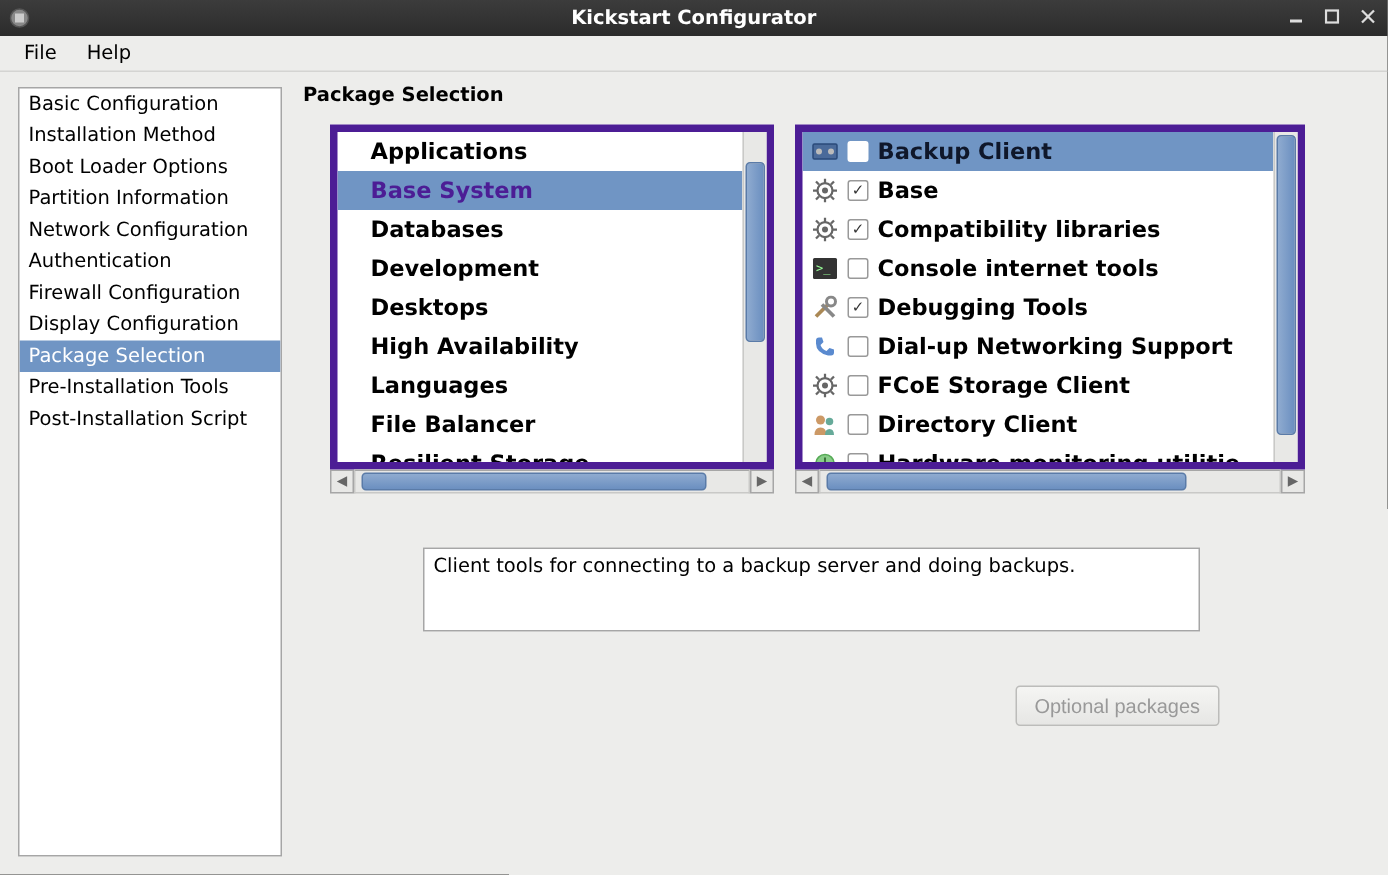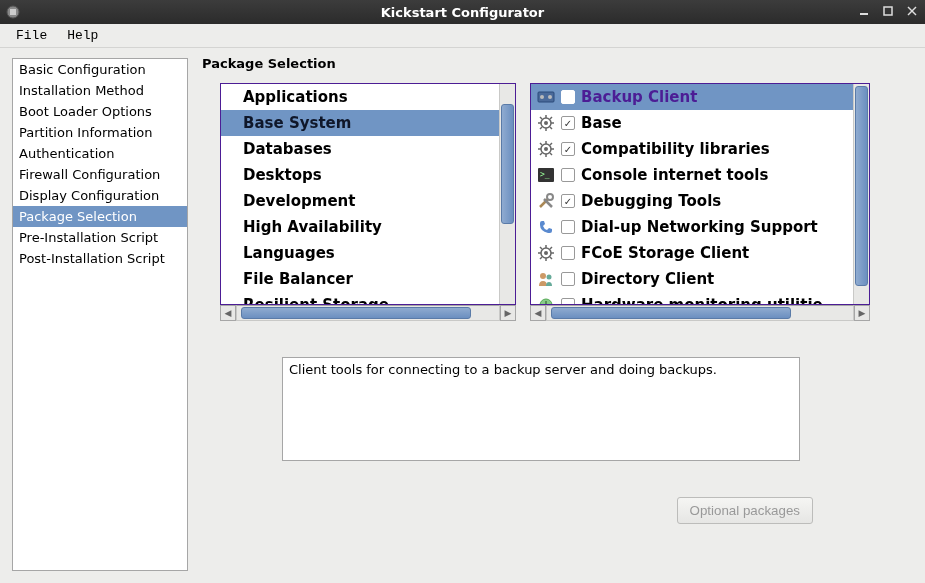--- a/index.html
+++ b/index.html
@@ -3,48 +3,48 @@
 <meta charset="utf-8">
 <style>
 * { margin: 0; padding: 0; box-sizing: border-box; }
 body { font-family: "DejaVu Sans", "Liberation Sans", sans-serif; font-size: 13px; background: #000; width: 925px; height: 583px; overflow: hidden; }
 .titlebar { background: linear-gradient(#3c3c3c, #2b2b2b); color: #fff; height: 24px; display: flex; align-items: center; position: relative; }
 .titlebar-icon { width: 18px; height: 18px; margin-left: 4px; display: flex; align-items: center; justify-content: center; }
 .titlebar-text { position: absolute; left: 0; right: 0; text-align: center; font-weight: bold; font-size: 13px; pointer-events: none; }
 .win-controls { position: absolute; right: 4px; top: 3px; display: flex; gap: 6px; }
 .win-btn { width: 18px; height: 16px; cursor: pointer; color: #ddd; display: flex; align-items: center; justify-content: center; }
 .menubar { background: #ededeb; height: 24px; display: flex; align-items: center; padding: 0 6px; border-bottom: 1px solid #d4d4d2; }
-.menu-item { padding: 3px 10px; cursor: pointer; font-family: Liberation Mono, monospace; }
+.menu-item { padding: 3px 10px; cursor: pointer; }
 .content { background: #ededeb; height: 535px; display: flex; padding: 10px 12px 12px 12px; gap: 14px; }
 .sidebar { width: 176px; background: #fff; border: 1px solid #a6a6a6; overflow: hidden; }
 .sidebar-item { padding: 3px 6px; cursor: pointer; white-space: nowrap; }
 .sidebar-item.selected { background: #7095c4; color: #fff; }
 .main { flex: 1; display: flex; flex-direction: column; }
 .section-title { font-weight: bold; margin-bottom: 12px; margin-top: -2px; }
 .lists-row { display: flex; gap: 14px; margin-left: 18px; }
-.list-wrap { display: flex; border: 1px solid #4c1d95; background: #fff; position: relative; }
+.list-wrap { display: flex; border: 5px solid #4c1d95; background: #fff; position: relative; }
 .list-wrap.categories { width: 296px; }
 .list-wrap.packages { width: 340px; }
 .list-body { flex: 1; overflow: hidden; height: 220px; }
 .cat-row { padding: 4px 6px 4px 22px; font-weight: bold; font-size: 15px; cursor: pointer; }
-.cat-row.selected { background: #7095c4; color: #0f172a; }
+.cat-row.selected { background: #7095c4; color: #4c1d95; }
 .pkg-row { display: flex; align-items: center; height: 26px; padding: 0 6px; gap: 6px; cursor: pointer; font-size: 15px; }
-.pkg-row.selected { background: #7095c4; color: #4c1d95; }
+.pkg-row.selected { background: #7095c4; color: #0f172a; }
 .pkg-row.selected .pkg-label { font-weight: bold; }
 .pkg-icon { width: 18px; height: 18px; display: flex; align-items: center; justify-content: center; font-size: 14px; color: #555; }
 .pkg-check { width: 14px; height: 14px; border: 1px solid #999; background: #fff; border-radius: 2px; display: flex; align-items: center; justify-content: center; font-size: 10px; color: #333; }
 .pkg-check.white { border-color: #fff; }
 .pkg-label { white-space: nowrap; font-weight: bold; }
 .vscroll { width: 16px; background: #e8e8e6; border-left: 1px solid #c9c9c7; position: relative; }
 .vthumb { position: absolute; left: 1px; right: 1px; background: linear-gradient(90deg, #8fabd0, #6b8fc0); border: 1px solid #5a7ba8; border-radius: 3px; }
 .hscroll-wrap { display: flex; margin-top: 0; }
 .hscroll { height: 16px; background: #e8e8e6; border: 1px solid #c9c9c7; border-top: 1px solid #a6a6a6; position: relative; flex: 1; }
 .hthumb { position: absolute; top: 1px; bottom: 1px; background: linear-gradient(#8fabd0, #6b8fc0); border: 1px solid #5a7ba8; border-radius: 3px; }
 .hbtn { width: 16px; height: 16px; background: #e8e8e6; border: 1px solid #a6a6a6; display: flex; align-items: center; justify-content: center; font-size: 9px; color: #666; cursor: pointer; }
-.description { width: 518px; height: 104px; border: 1px solid #a6a6a6; background: #fff; margin: 36px 0 0 80px; padding: 4px 6px; font-size: 13px; }
+.description { width: 518px; height: 56px; border: 1px solid #a6a6a6; background: #fff; margin: 36px 0 0 80px; padding: 4px 6px; font-size: 13px; }
 .btn-row { text-align: right; padding-right: 100px; margin-top: 36px; }
 .opt-btn { padding: 5px 12px; color: #999; background: linear-gradient(#f5f5f3, #e6e6e4); border: 1px solid #bcbcba; border-radius: 3px; cursor: default; text-align: center; }
 .list-col { display: flex; flex-direction: column; }
 </style>
 </head>
 <body>
 
 <div class="titlebar">
   <div class="titlebar-icon">
     <svg width="14" height="14" viewBox="0 0 14 14">
@@ -77,41 +77,42 @@
   <div class="menu-item">File</div>
   <div class="menu-item">Help</div>
 </div>
 
 <div class="content">
   <div class="sidebar" id="sidebar">
       <div class="sidebar-item">Basic Configuration</div>
       <div class="sidebar-item">Installation Method</div>
       <div class="sidebar-item">Boot Loader Options</div>
       <div class="sidebar-item">Partition Information</div>
+      <div class="sidebar-item">Network Configuration</div>
       <div class="sidebar-item">Authentication</div>
       <div class="sidebar-item">Firewall Configuration</div>
       <div class="sidebar-item">Display Configuration</div>
       <div class="sidebar-item selected">Package Selection</div>
-      <div class="sidebar-item">Pre-Installation Script</div>
+      <div class="sidebar-item">Pre-Installation Tools</div>
       <div class="sidebar-item">Post-Installation Script</div>
     </div>
 
   <div class="main">
     <div class="section-title">Package Selection</div>
 
     <div class="lists-row">
 
       <div class="list-col">
         <div class="list-wrap categories">
           <div class="list-body" id="categories">
               <div class="cat-row">Applications</div>
               <div class="cat-row selected">Base System</div>
               <div class="cat-row">Databases</div>
+              <div class="cat-row">Development</div>
               <div class="cat-row">Desktops</div>
-              <div class="cat-row">Development</div>
               <div class="cat-row">High Availability</div>
               <div class="cat-row">Languages</div>
               <div class="cat-row">File Balancer</div>
               <div class="cat-row">Resilient Storage</div>
             </div>
           <div class="vscroll">
               <div class="vthumb" style="top:20px;height:120px"></div>
             </div>
         </div>
         <div class="hscroll-wrap" style="width:296px">

